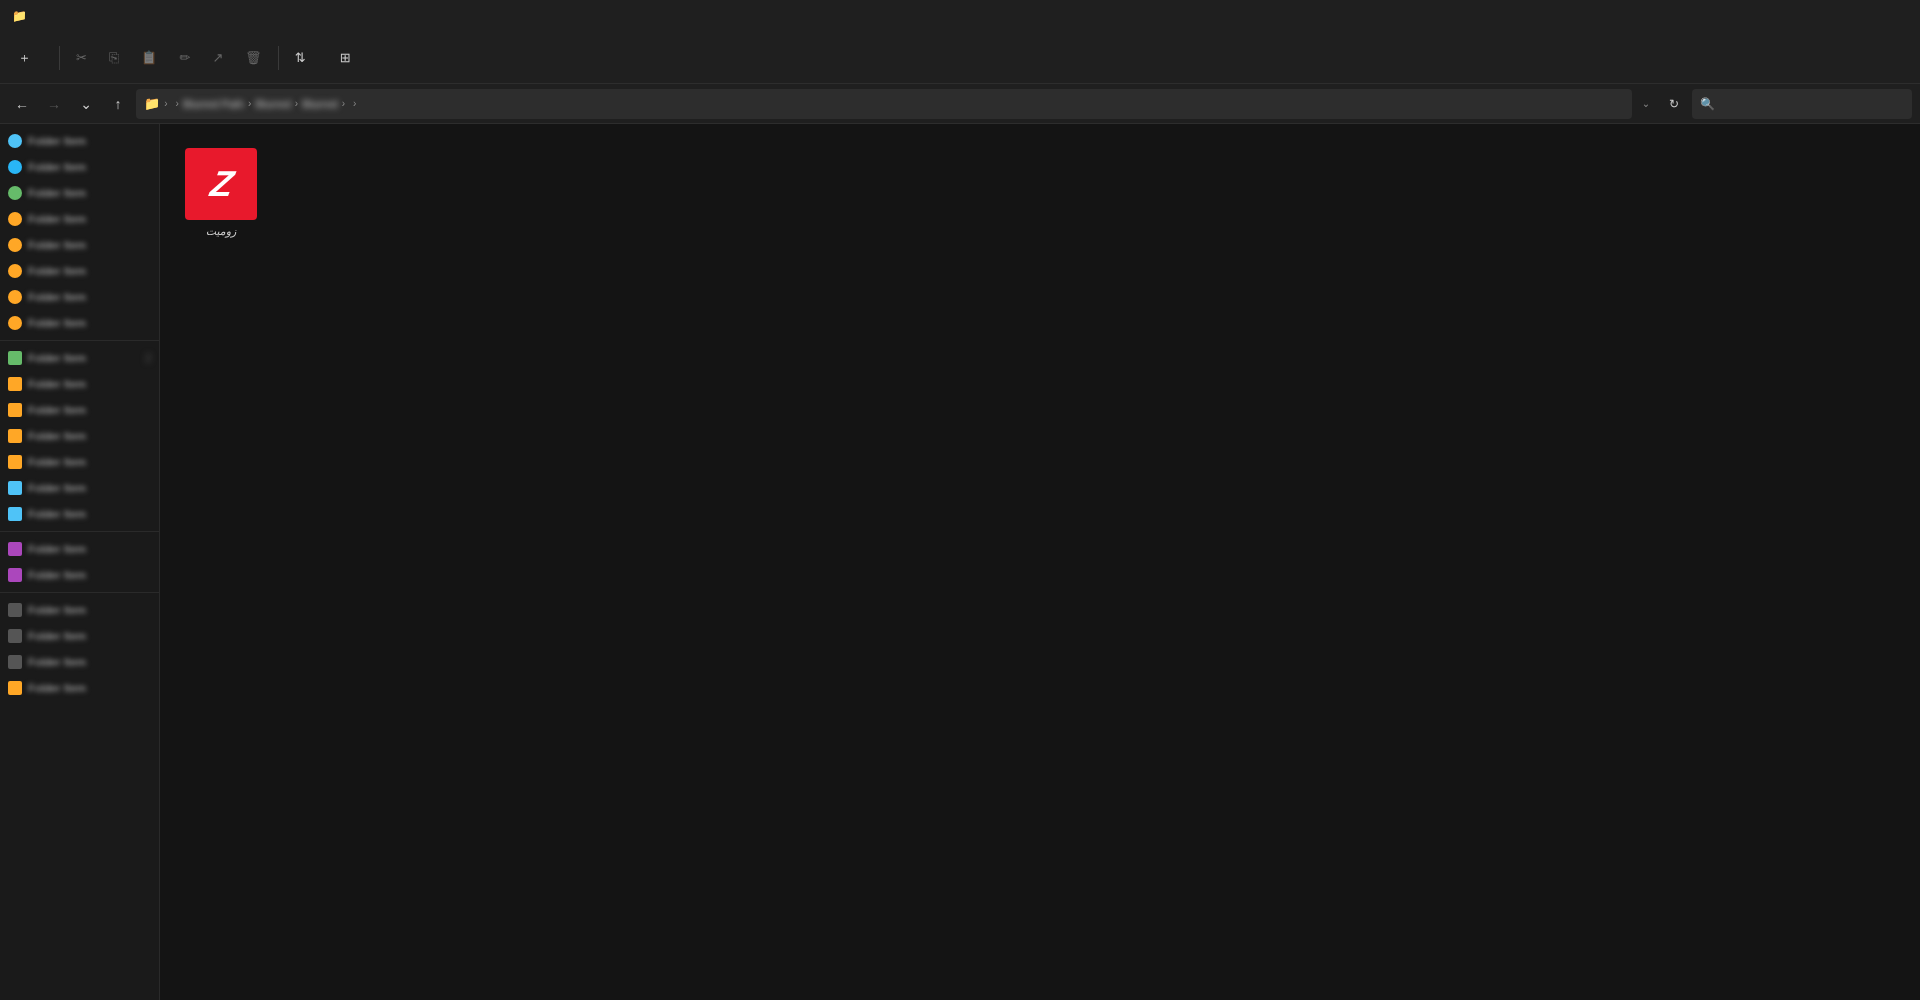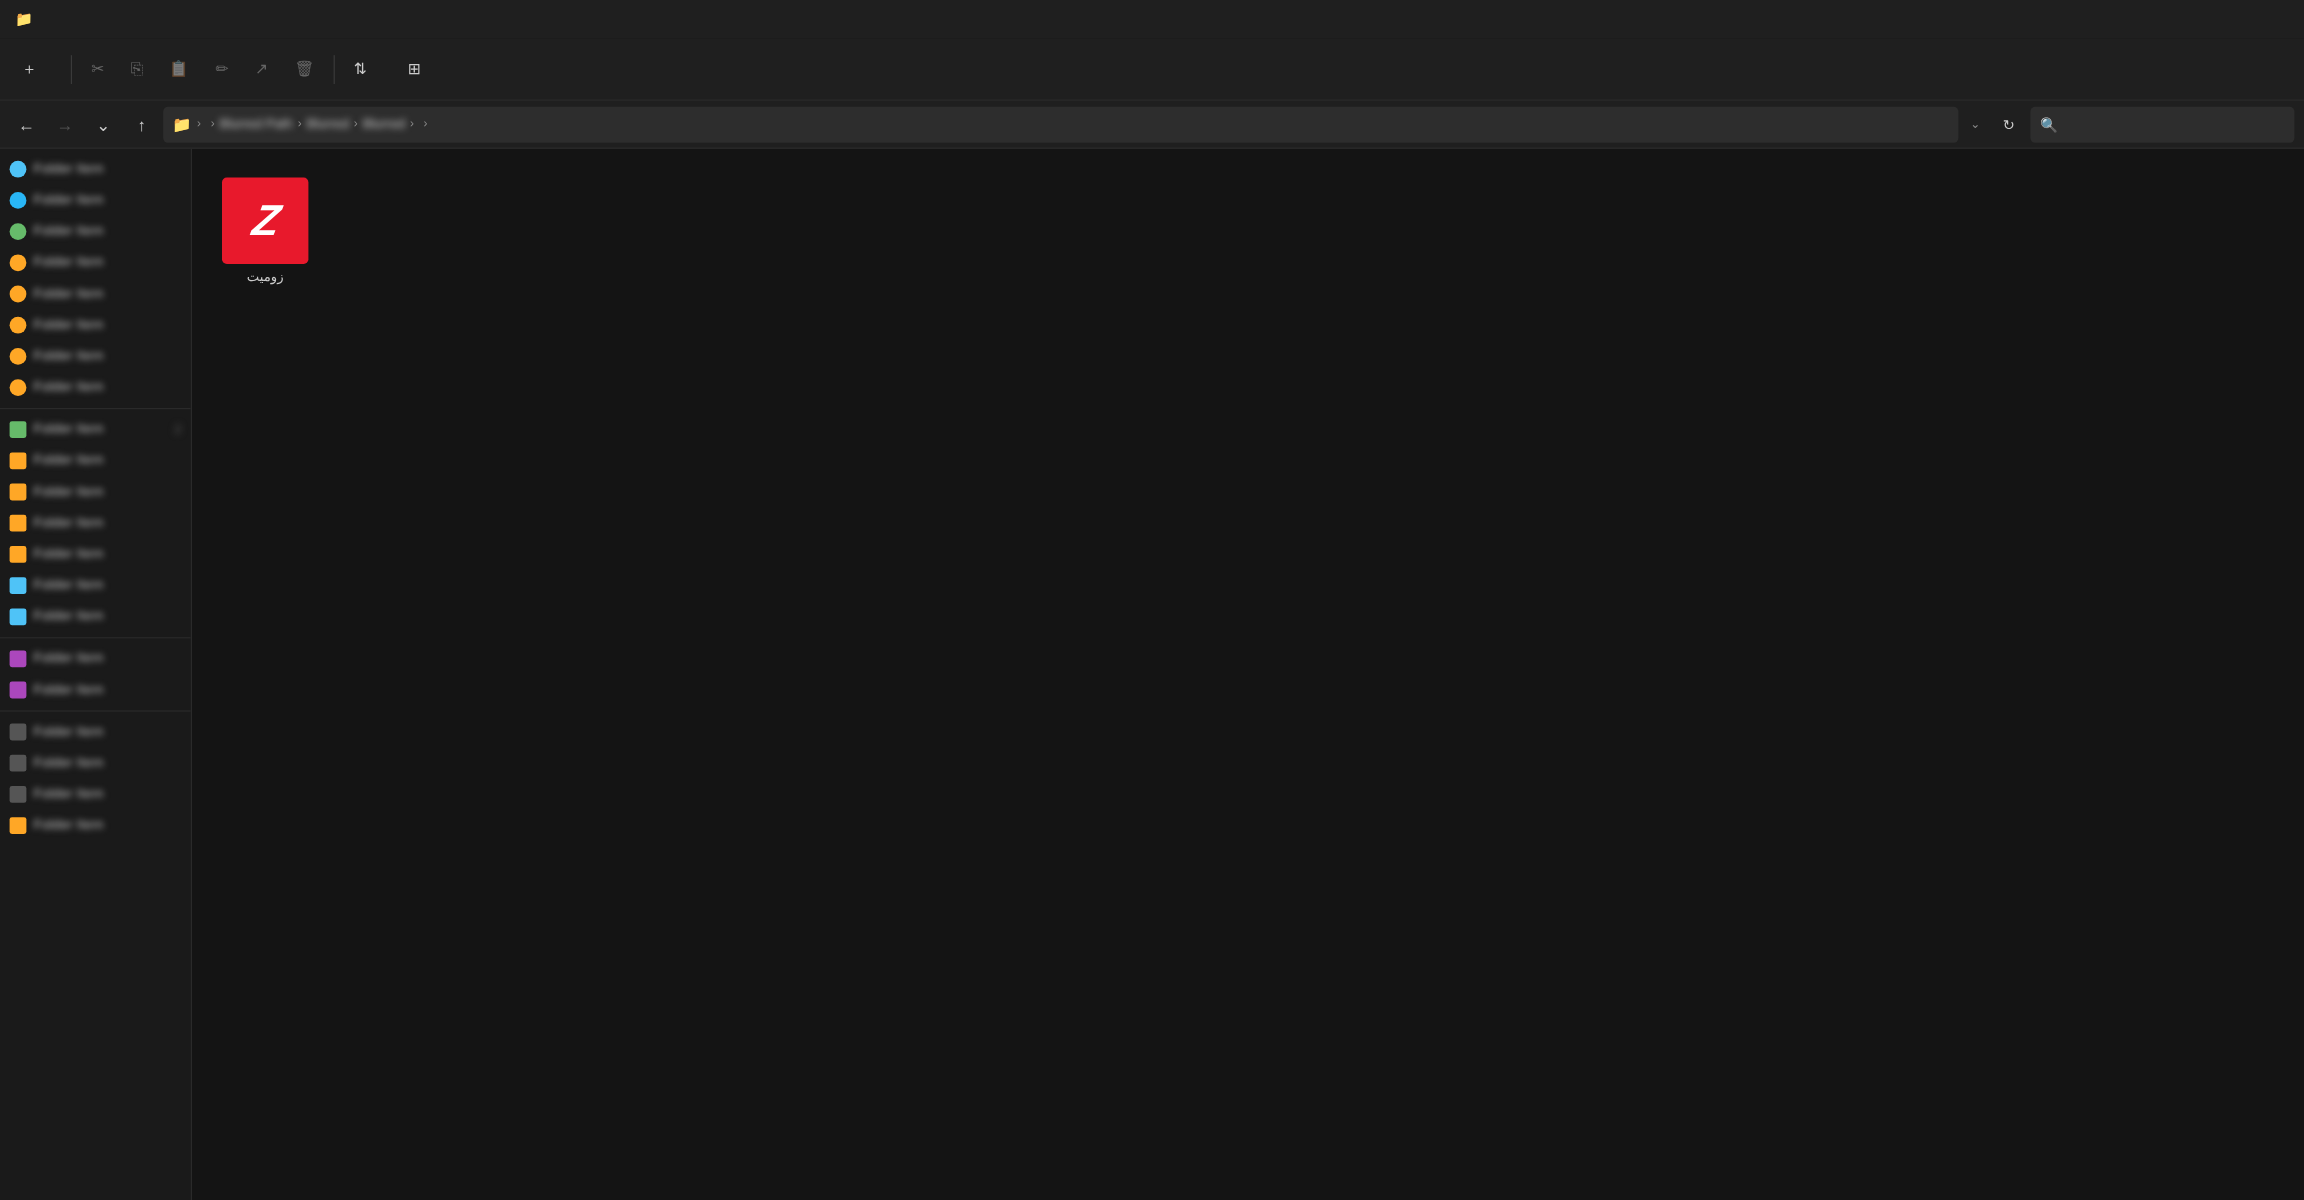--- a/index.html
+++ b/index.html
@@ -252,20 +252,21 @@
       transform: skewX(-10deg);
       letter-spacing: -2px;
     }
     .file-name {
       color: #ccc;
       font-size: 11px;
       text-align: left;
       line-height: 1.3;
       word-break: break-word;
       direction: rtl;
+      font-style: italic;
     }
 
     
     .content::-webkit-scrollbar { width: 4px; }
     .content::-webkit-scrollbar-track { background: transparent; }
     .content::-webkit-scrollbar-thumb { background: #3a3a3a; }
 
     
     .sidebar-divider {
       height: 1px;

